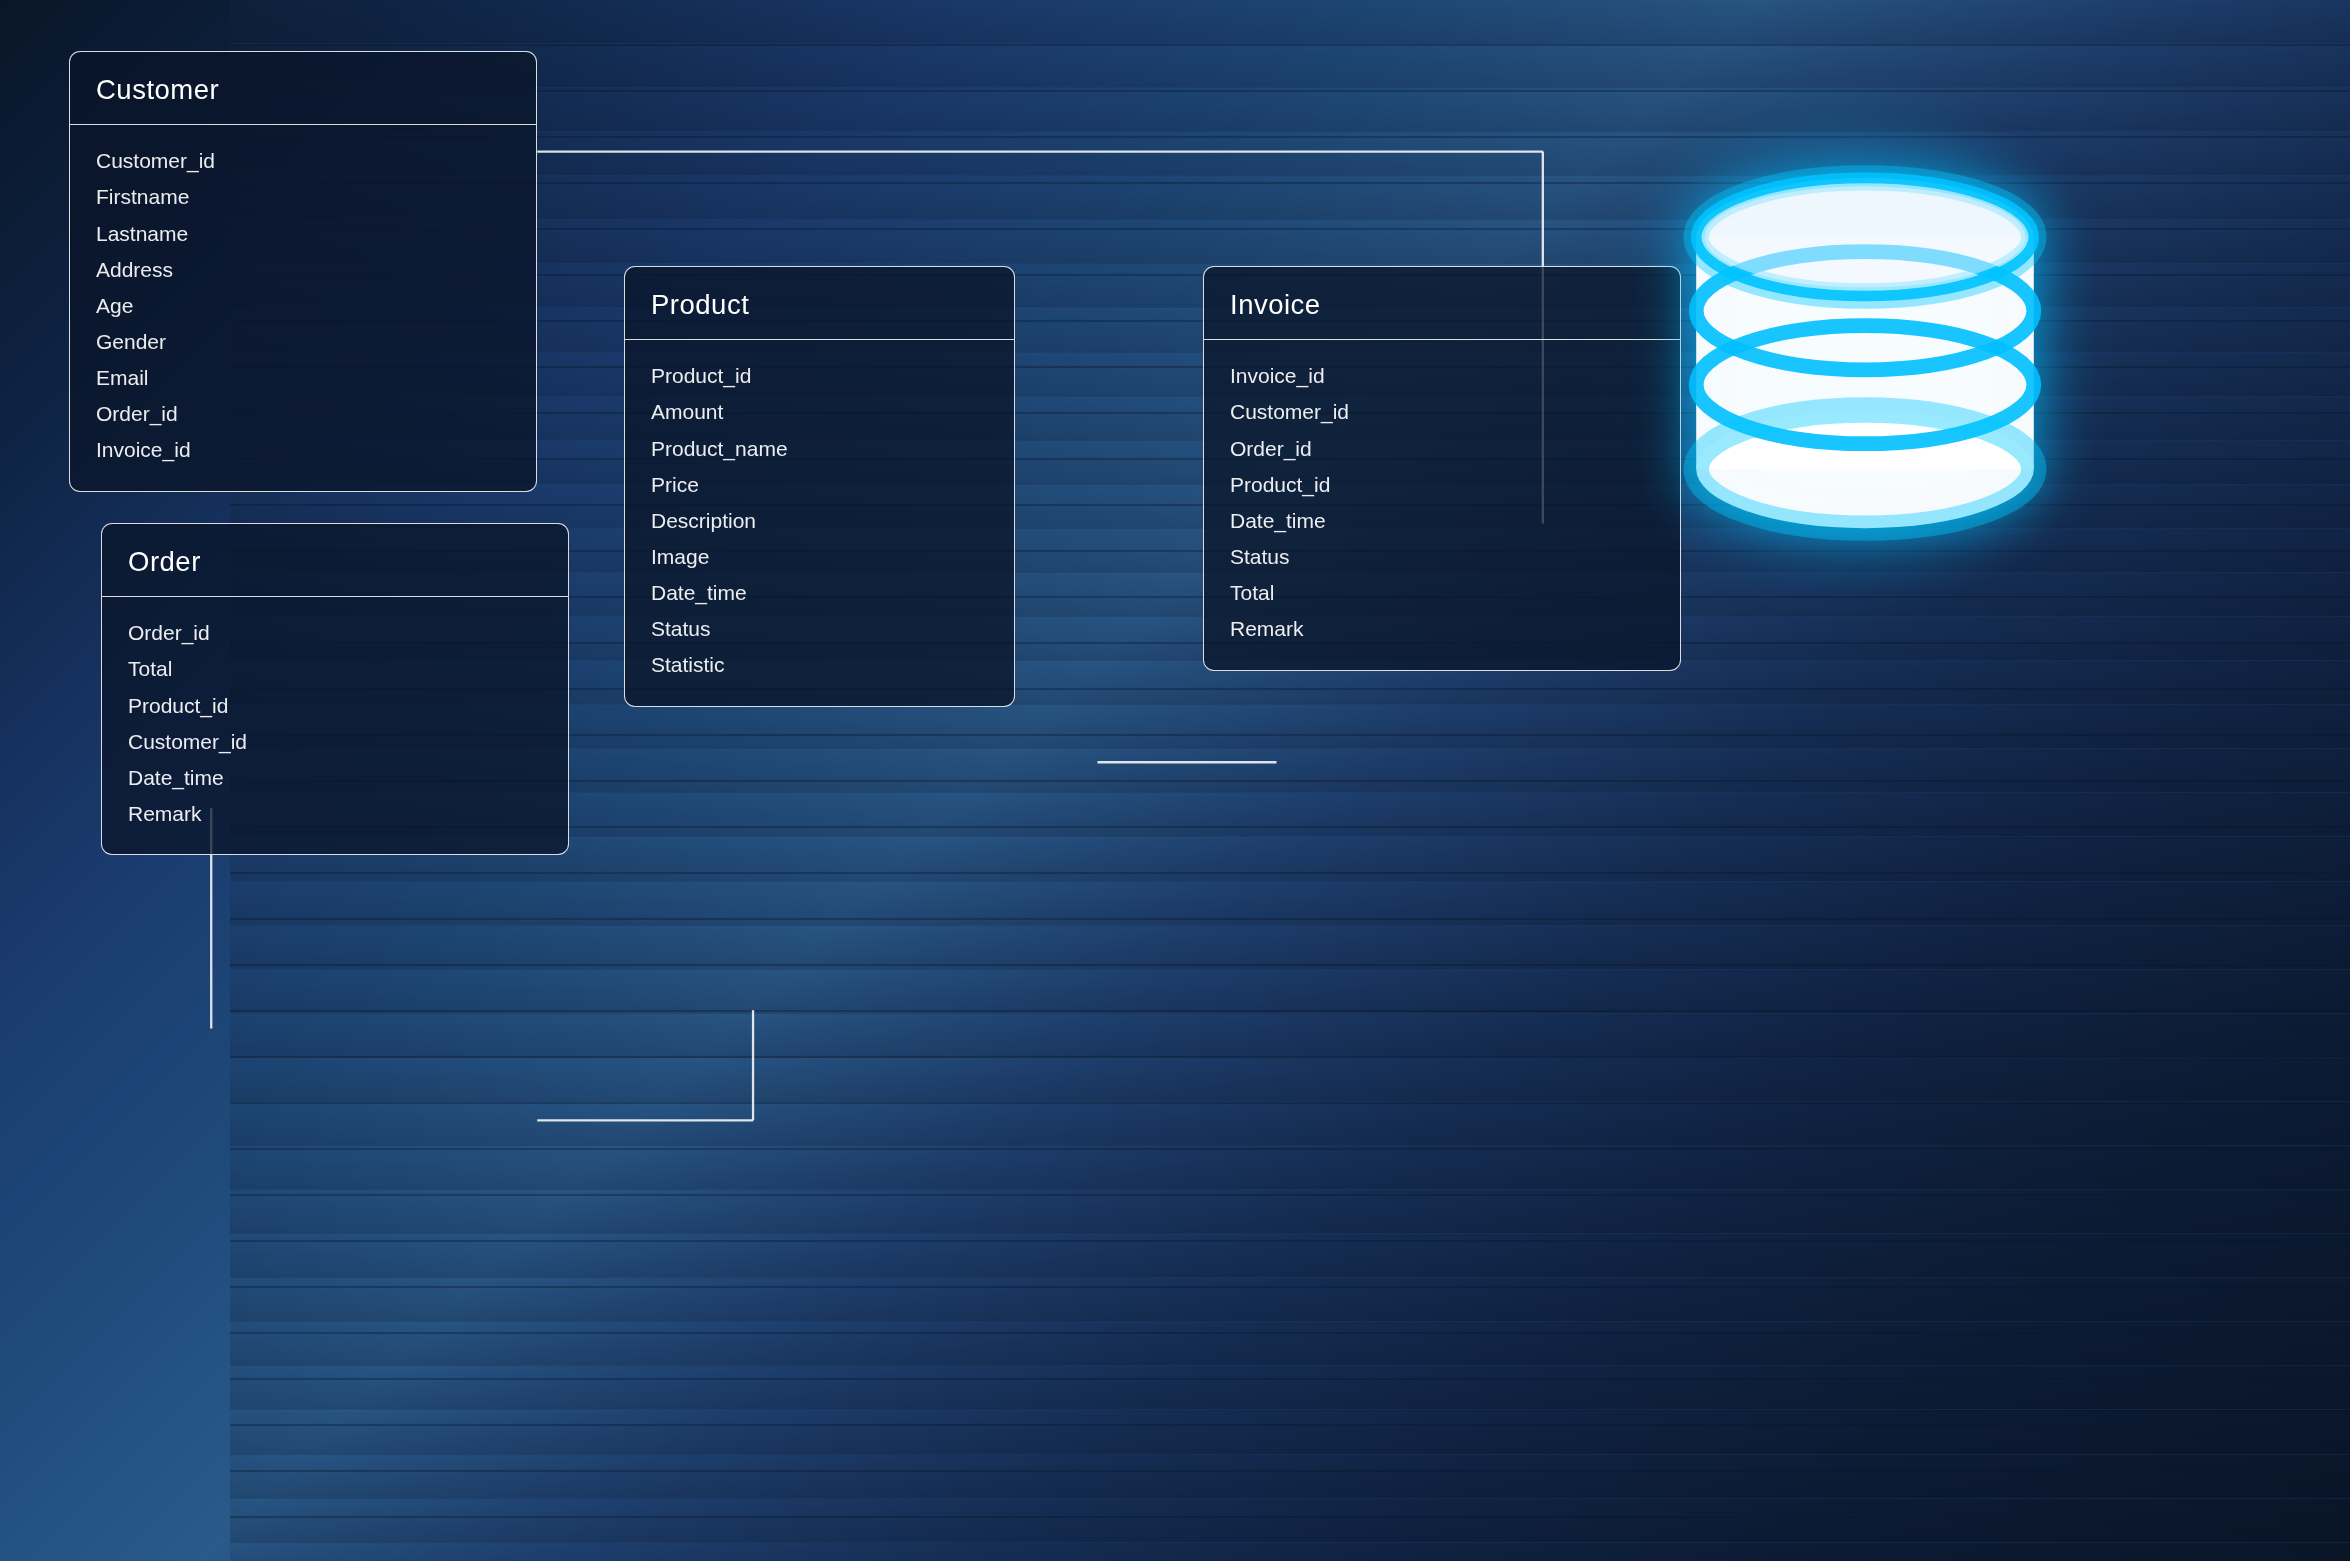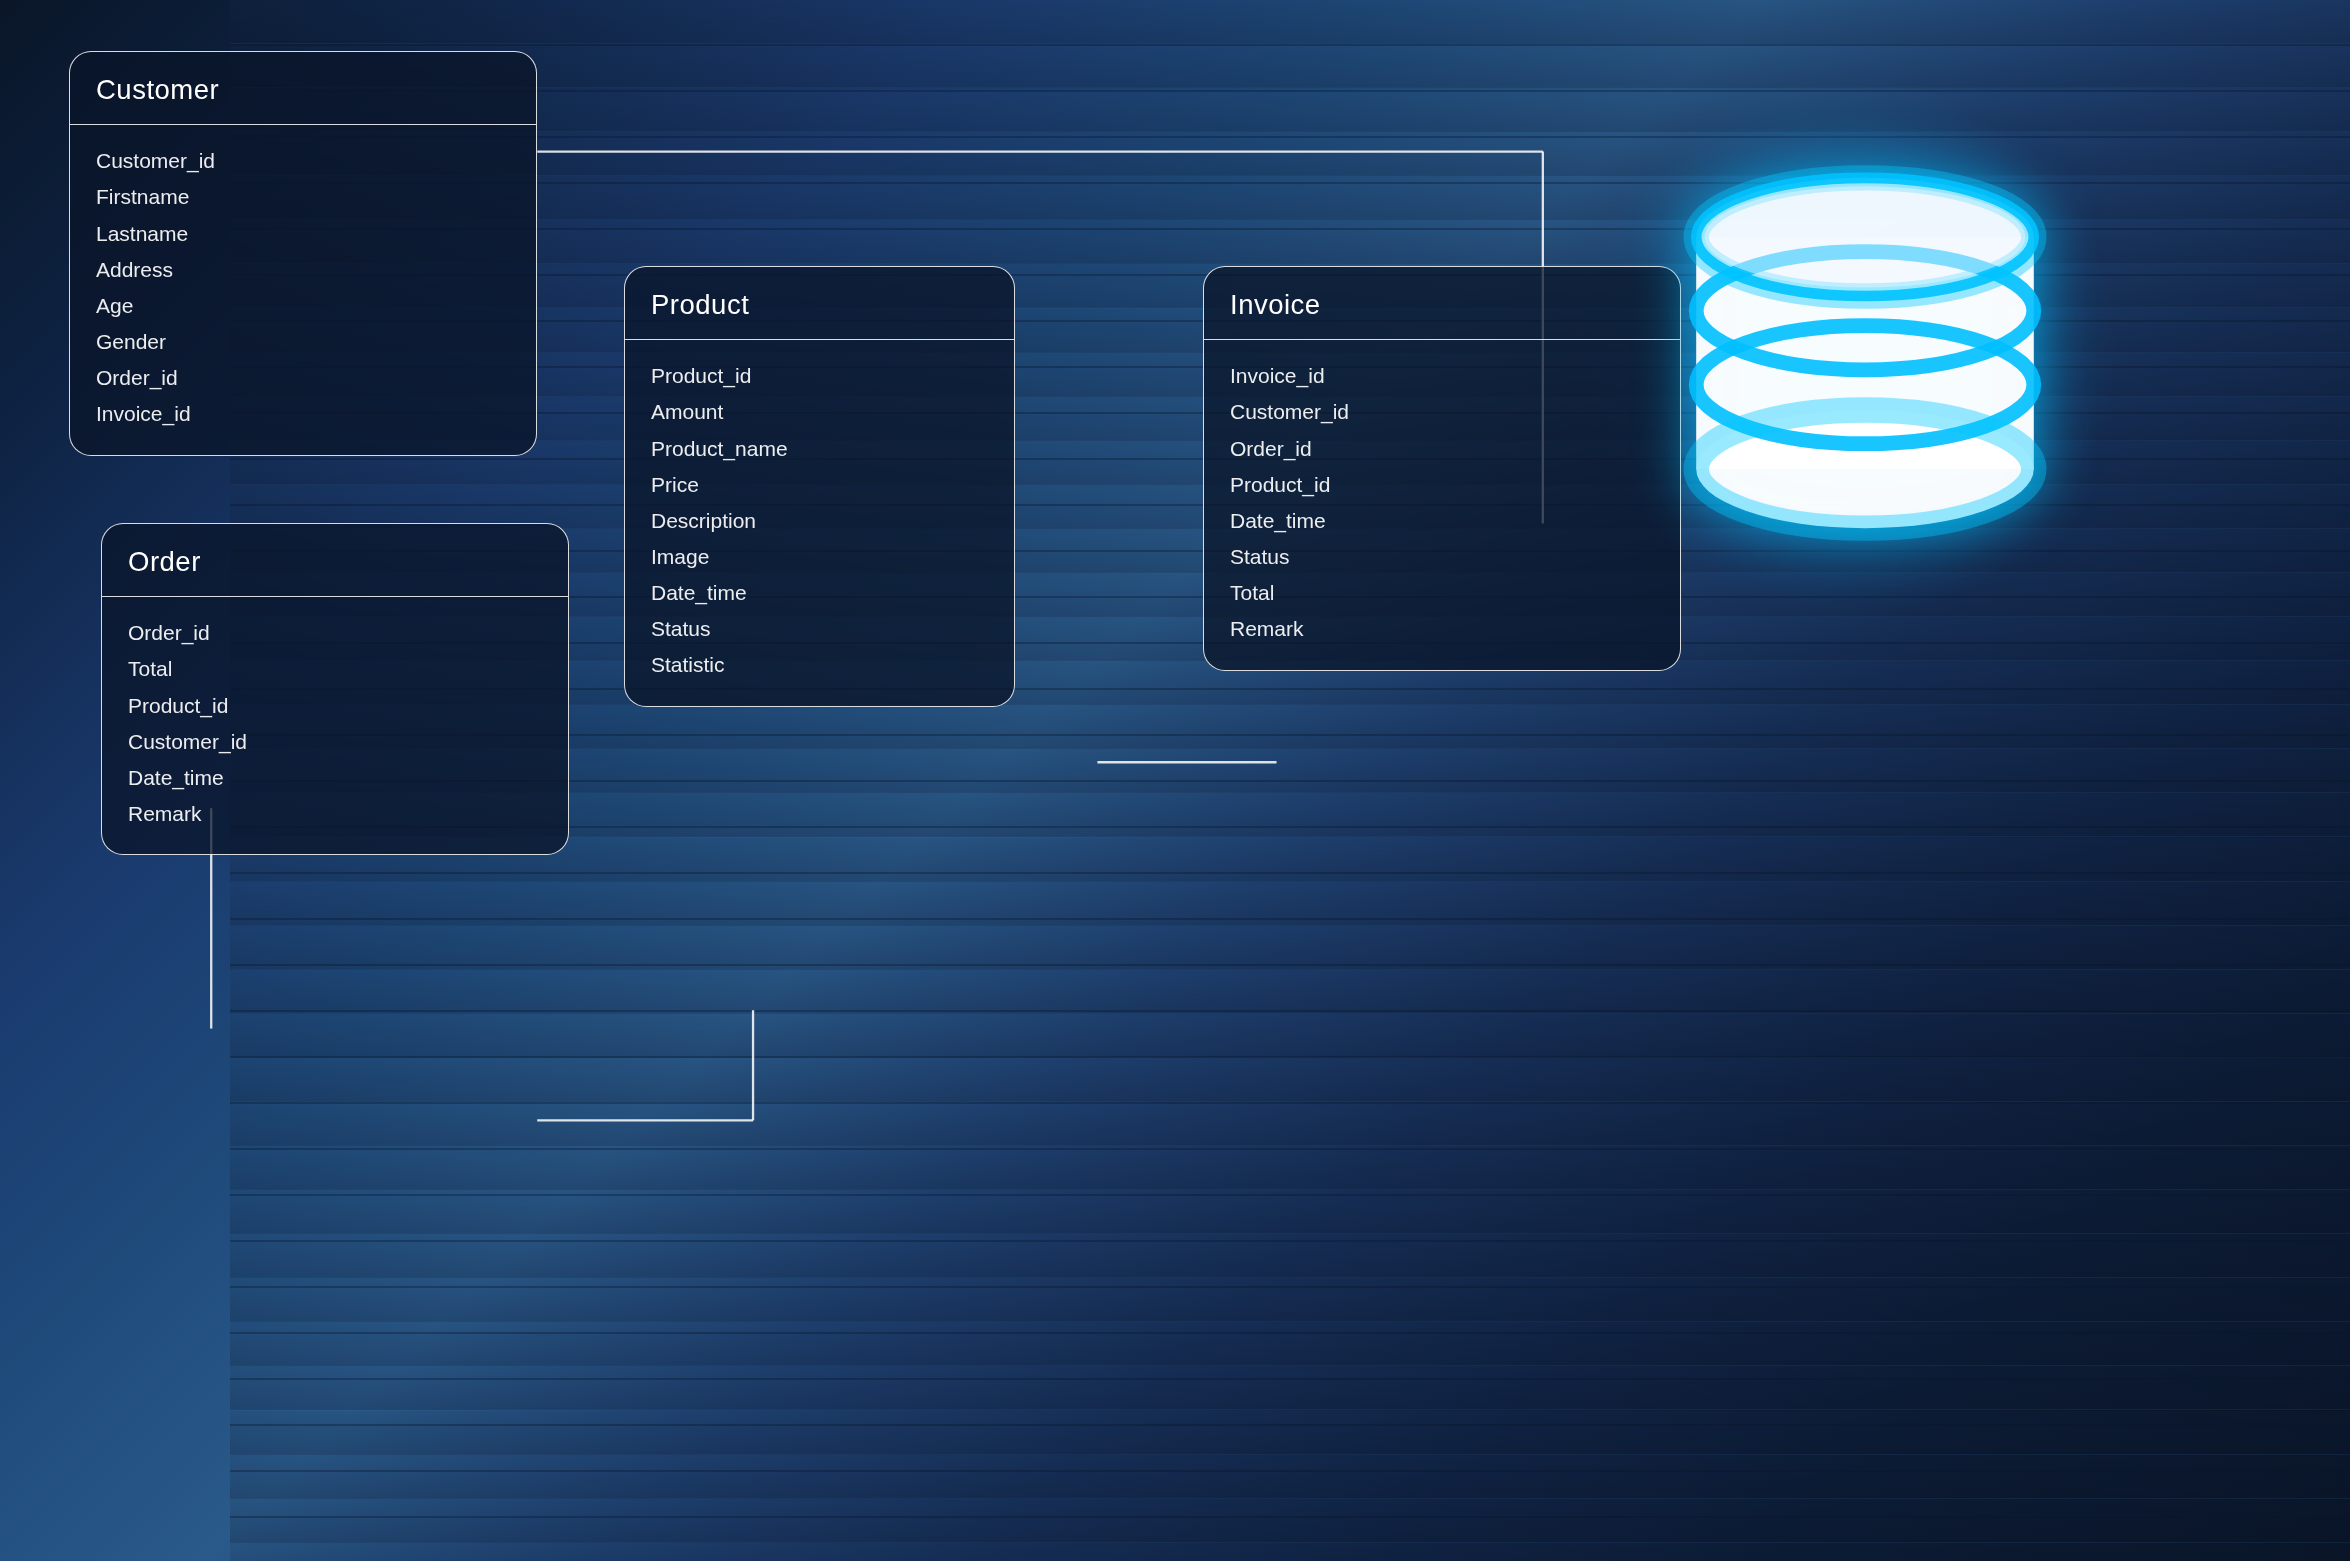--- a/index.html
+++ b/index.html
@@ -44,21 +44,21 @@
     .diagram-container {
       position: absolute;
       inset: 0;
       z-index: 3;
     }
 
     .er-table {
       position: absolute;
       background: rgba(10, 20, 40, 0.75);
       border: 1.8px solid rgba(255, 255, 255, 0.85);
-      border-radius: 22px;
+      border-radius: 11px;
       color: #ffffff;
       font-size: 24px;
       line-height: 1.55;
     }
 
     .er-table-header {
       padding: 16.5px 26px 13px 26px;
       font-size: 27.5px;
       font-weight: 500;
       border-bottom: 1.8px solid rgba(255,255,255,0.85);
@@ -185,20 +185,21 @@
     <div class="er-table-header">
       <span>Customer</span>
     </div>
     <div class="er-table-body">
     <div>Customer_id</div>
         <div>Firstname</div>
         <div>Lastname</div>
         <div>Address</div>
         <div>Age</div>
         <div>Gender</div>
+        <div>Email</div>
         <div>Order_id</div>
         <div>Invoice_id</div>
       </div>
   </div>
 
   <div class="er-table" style="left:69px; top:523px; width:468px;margin-left:32px;">
     <div class="er-table-header">
       <span>Order</span>
     </div>
     <div class="er-table-body">

